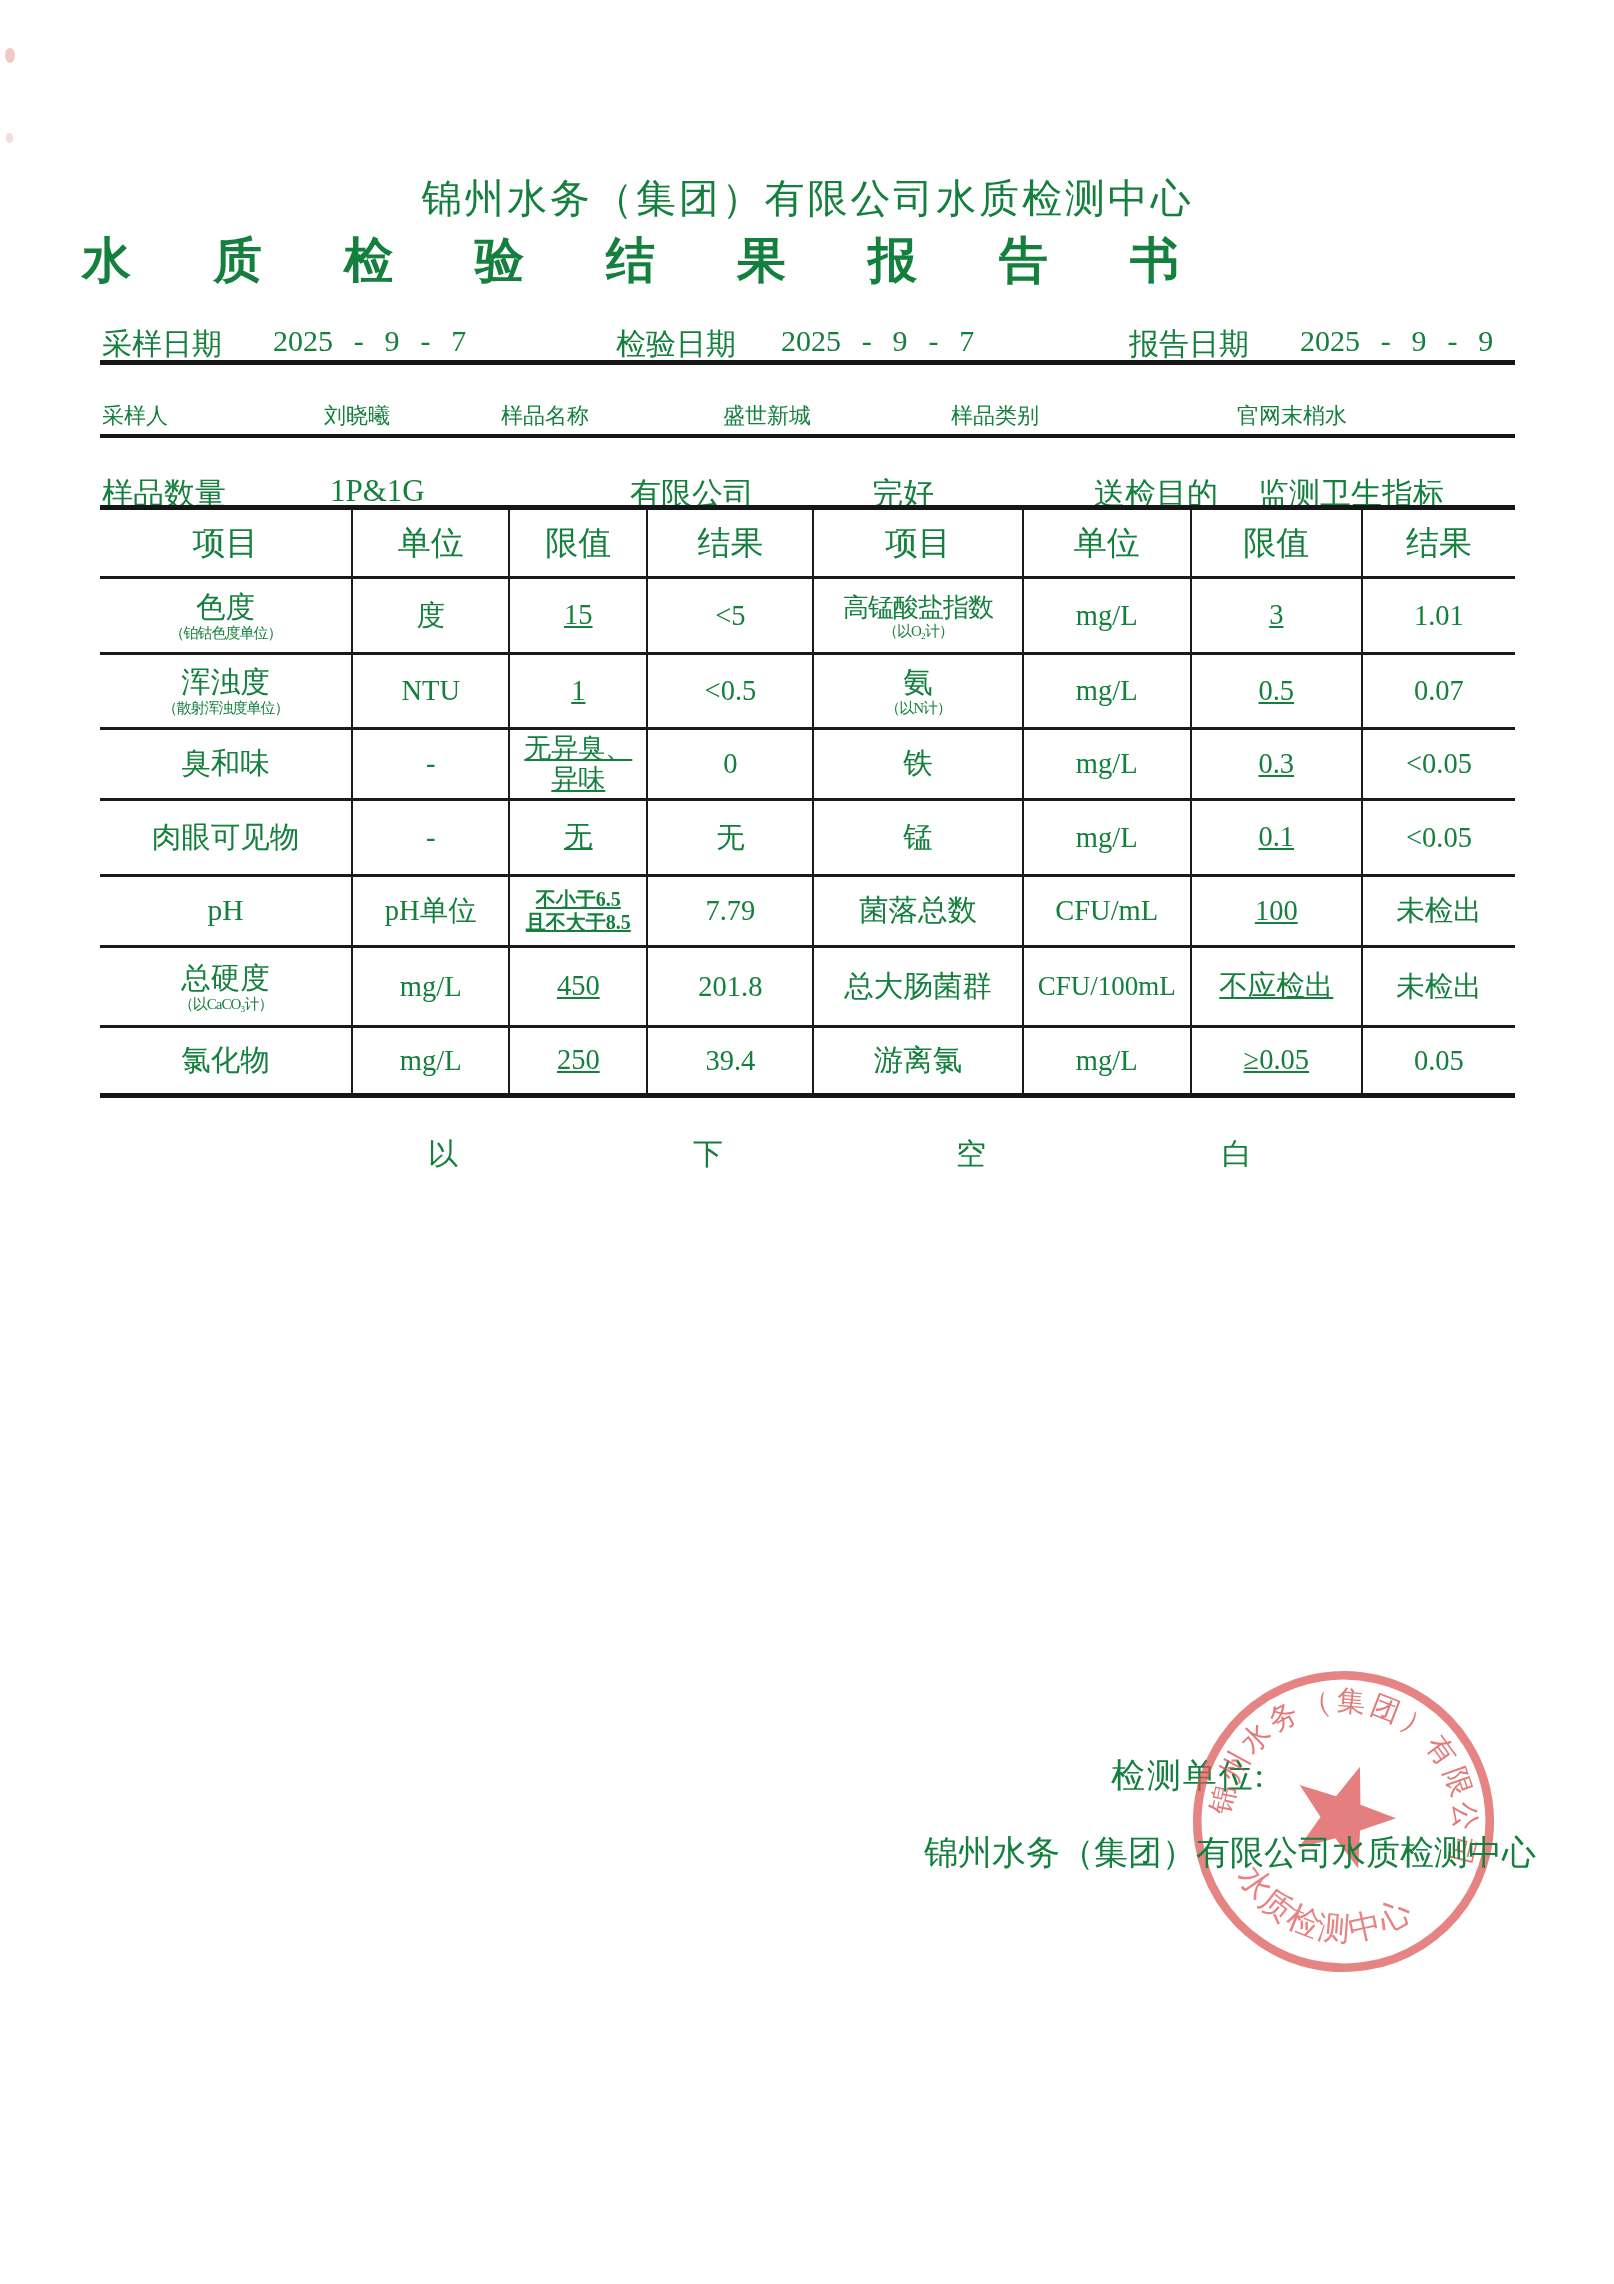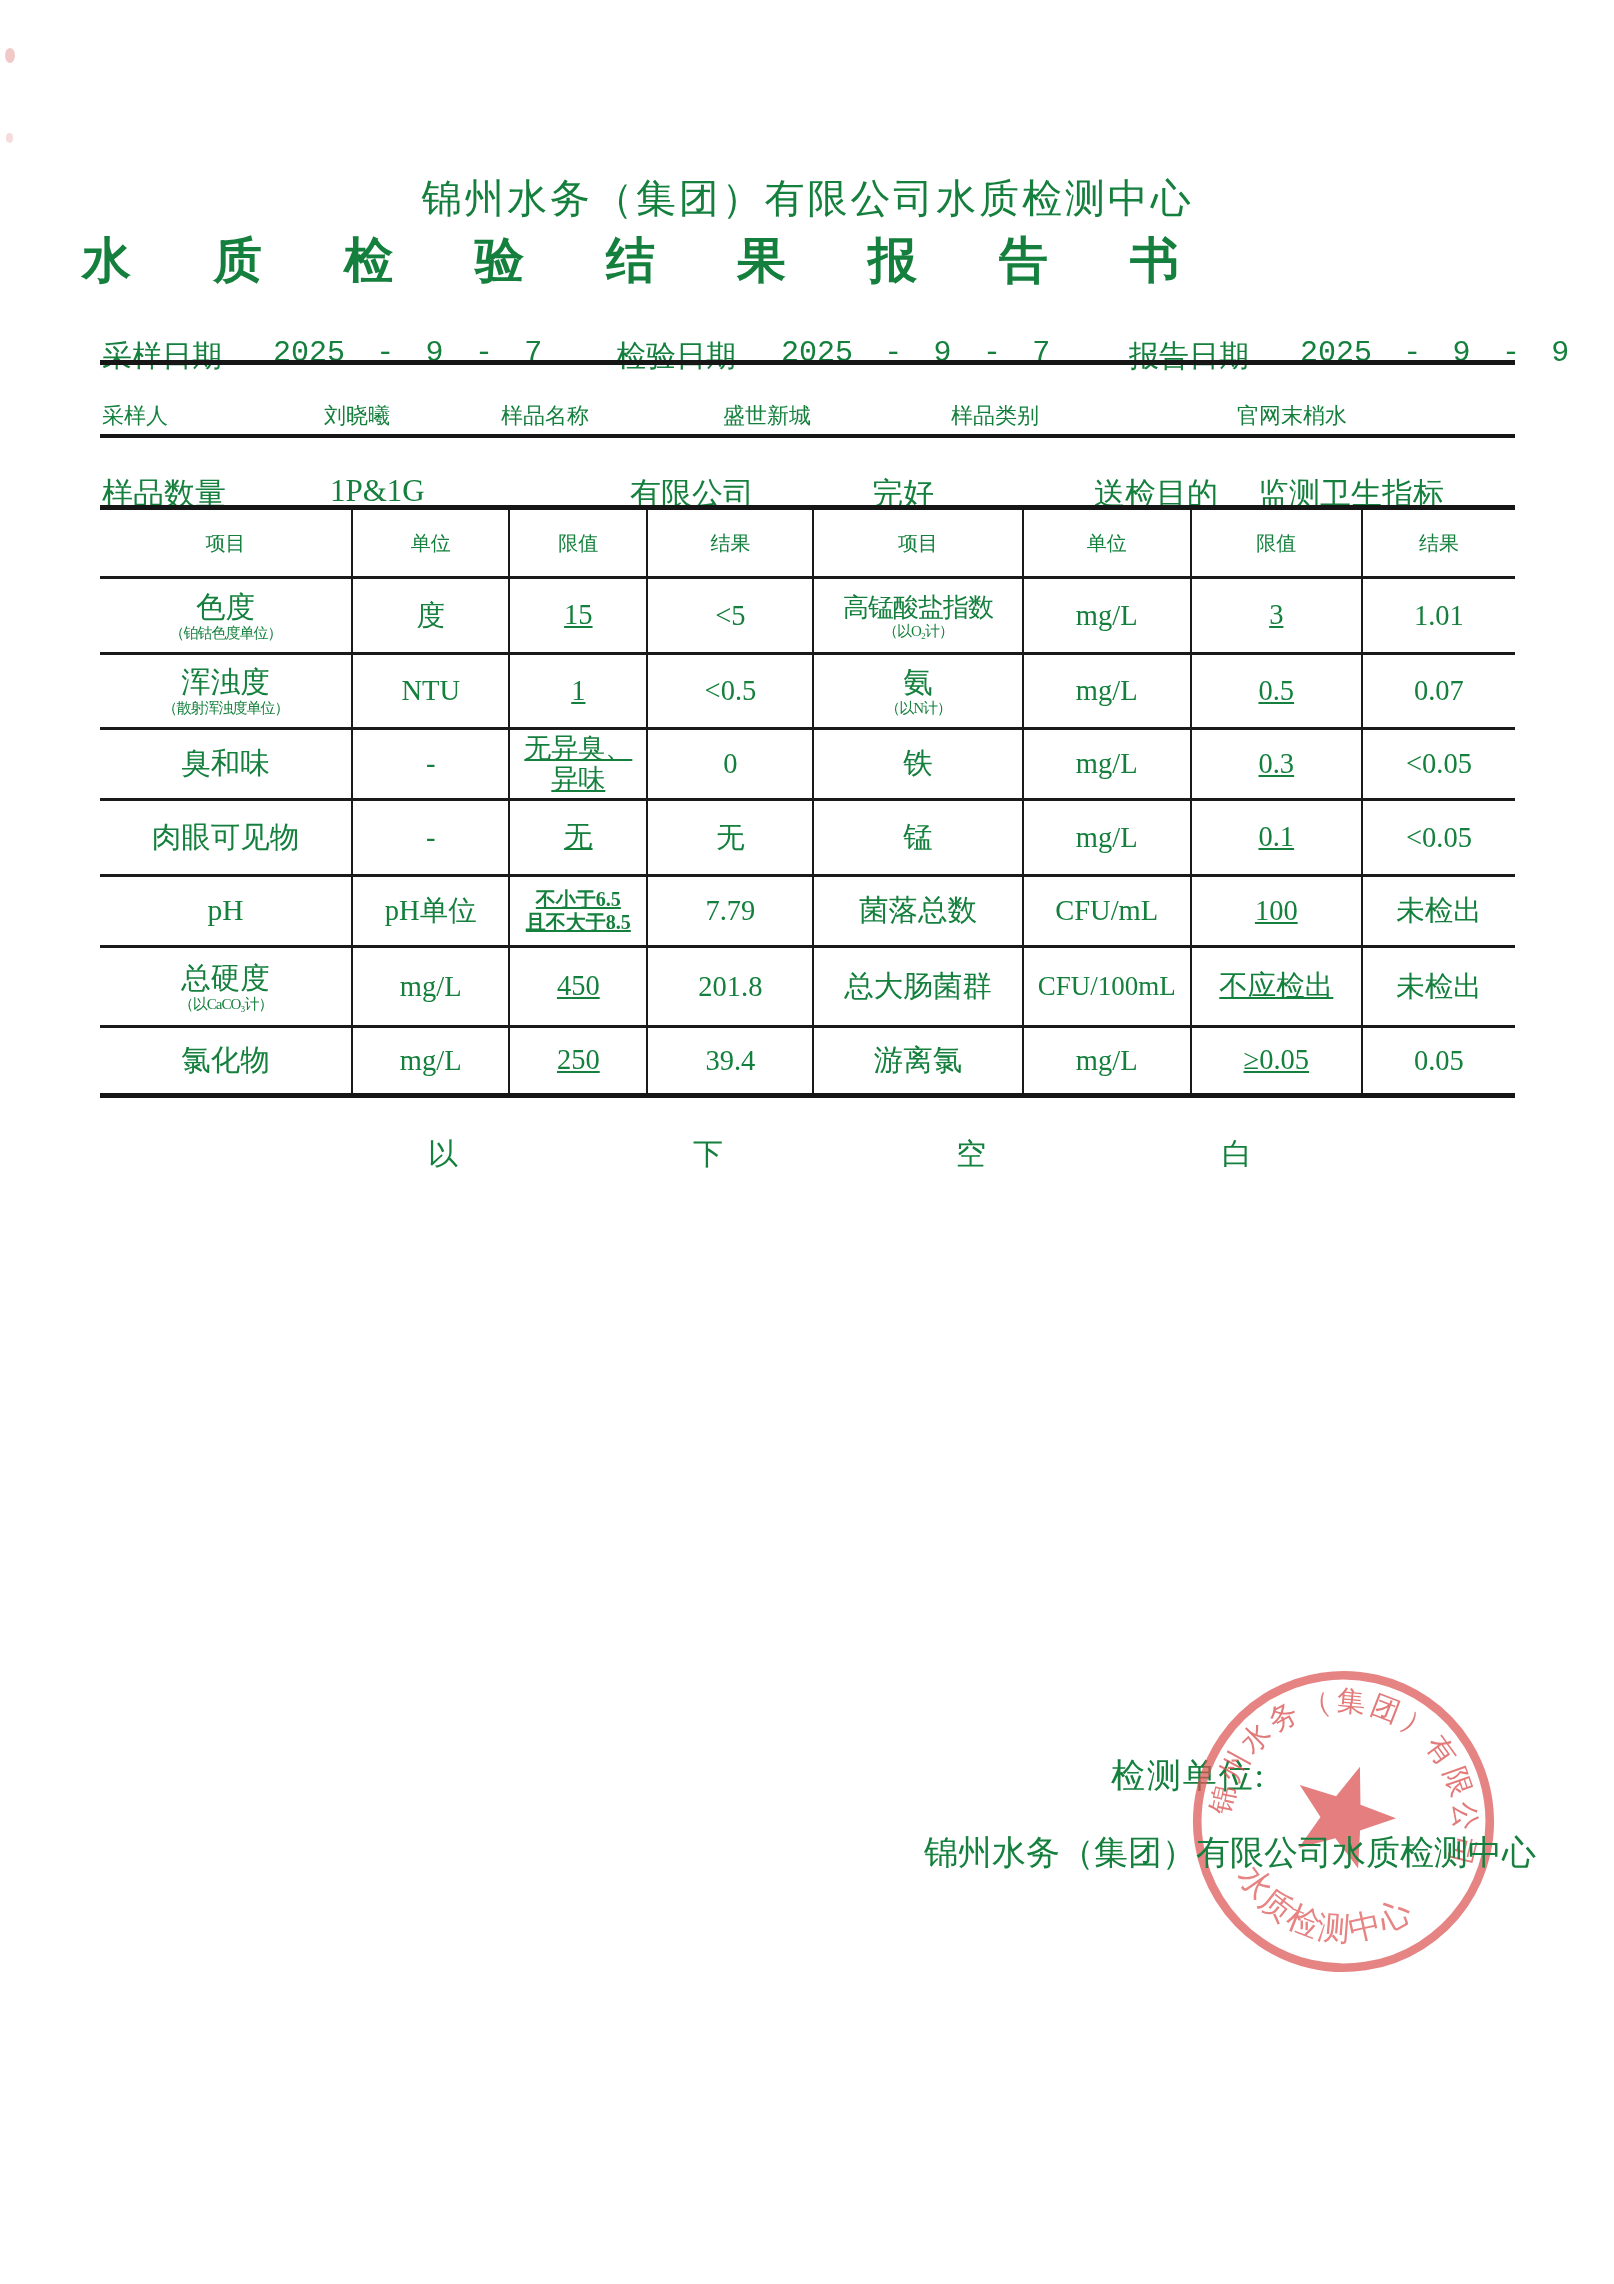--- a/index.html
+++ b/index.html
@@ -32,21 +32,21 @@
     border-collapse:collapse;table-layout:fixed;
     font-size:28.5px;text-align:center;
   }
   table.results td{
     border-left:2.9px solid #1a1a1a;border-right:2.9px solid #1a1a1a;
     border-top:3.8px solid #1a1a1a;border-bottom:3.8px solid #1a1a1a;
     padding:1.9px 3.8px;vertical-align:middle;overflow:hidden;
   }
   table.results td:first-child{border-left:none;}
   table.results td:last-child{border-right:none;}
-  table.results tr.hdr td{border-top:5.7px solid #161616;font-size:20px;}
+  table.results tr.hdr td{border-top:5.7px solid #161616;font-size:33px;}
   table.results tr.last td{border-bottom:5.7px solid #161616;}
   .pname{display:block;font-size:29.5px;line-height:1.2;}
   .pname.tight{font-size:26px;letter-spacing:-1px;}
   .psub{display:block;font-size:15px;line-height:1.1;letter-spacing:-1px;}
   td.limit{white-space:pre-line;line-height:1.15;text-decoration:underline;}
   td.limit.sm{font-size:20px;font-weight:600;}
   
   .blank-row{position:absolute;left:100px;top:1134px;width:1415px;height:38px;font-size:30px;}
   .blank-row span{position:absolute;top:0;}
   
@@ -63,21 +63,21 @@
 <body>
 
 <div class="page">
 
   <div class="speck s1"></div>
   <div class="speck s2"></div>
 
   <div class="org-title">锦州水务（集团）有限公司水质检测中心</div>
   <div class="report-title">水质检验结果报告书</div>
 
-  <div class="absrow" style="top:336px;font-family:Liberation Mono, monospace;">
+  <div class="absrow" style="top:324px;">
     <span style="left:1.9px;">采样日期</span>
     <span style="left:173px;word-spacing:13.3px;">2025 - 9 - 7</span>
     <span style="left:516px;">检验日期</span>
     <span style="left:681px;word-spacing:13.3px;">2025 - 9 - 7</span>
     <span style="left:1029px;">报告日期</span>
     <span style="left:1200px;word-spacing:13.3px;">2025 - 9 - 9</span>
   </div>
   <div class="rule" style="top:360px;height:4.8px;"></div>
 
   <div class="absrow" style="top:401px;font-size:22px;">

